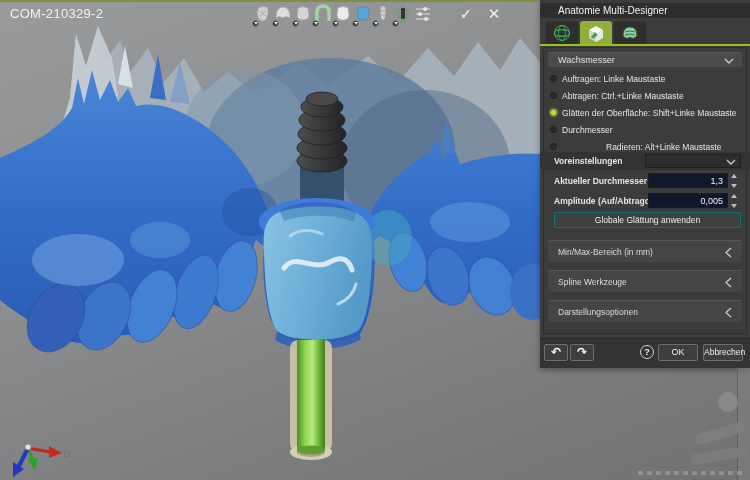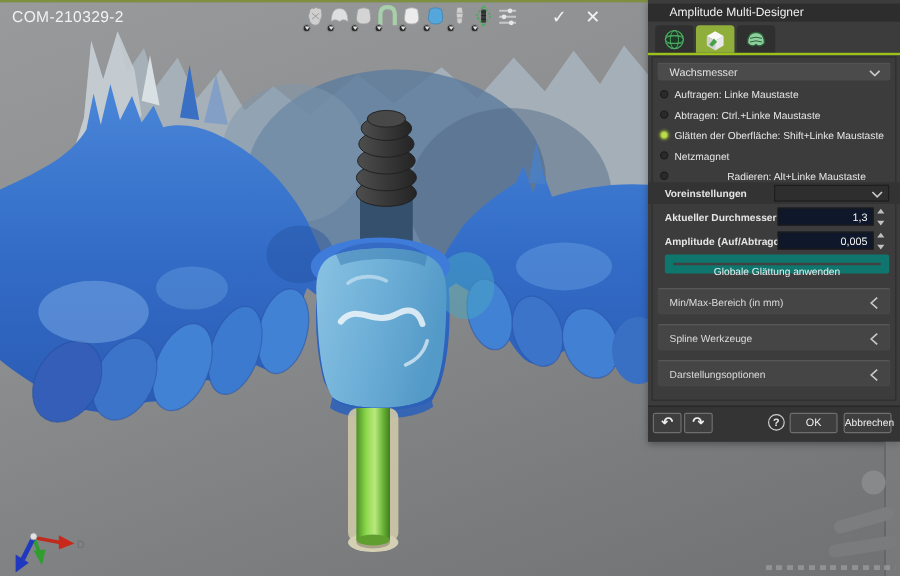--- a/index.html
+++ b/index.html
@@ -36,21 +36,21 @@
   .presets-row{position:absolute;left:0;right:0;top:152px;height:18px;background:#333333;}
   .inline-label{position:absolute;left:14px;top:4px;font-size:8.5px;color:#e6e6e6;white-space:nowrap;font-weight:bold;}
   .dropdown{position:absolute;left:105px;right:9px;top:2px;height:14px;background:#2e2e2e;border:1px solid #1e1e1e;cursor:pointer;}
   .dropdown .chev{position:absolute;right:4px;top:4px;}
   .field-row{position:absolute;left:0;right:0;height:18px;}
   .num-field{position:absolute;left:108px;top:1px;width:80px;height:15px;background:#0f172a;border:1px solid #1c1c1c;
              color:#f2f2f2;font-size:9px;text-align:right;padding:0 4px;}
   .spinner{position:absolute;left:191px;top:2px;width:8px;height:14px;display:flex;flex-direction:column;justify-content:space-between;cursor:pointer;}
   .sp-up{width:0;height:0;border-left:3px solid transparent;border-right:3px solid transparent;border-bottom:4px solid #c0c0c0;}
   .sp-dn{width:0;height:0;border-left:3px solid transparent;border-right:3px solid transparent;border-top:4px solid #c0c0c0;}
-  .apply-btn{position:absolute;left:14px;right:9px;top:212px;height:16px;background:#404040;border:7px solid #0f766e;
+  .apply-btn{position:absolute;left:14px;right:9px;top:212px;height:16px;background:#404040;border:1px solid #0f766e;
              border-radius:2px;color:#ededed;font-size:8.5px;text-align:center;line-height:14px;cursor:pointer;}
   .bar{position:absolute;left:8px;right:8px;height:22px;background:#454545;border-top:1px solid #585858;border-radius:2px;
        color:#dcdcdc;font-size:8.5px;line-height:22px;padding:0 10px;cursor:pointer;}
   .bar .chevL{position:absolute;right:10px;top:6px;}
   .panel-footer{position:absolute;left:0;right:0;top:338px;height:30px;background:#343434;border-top:1px solid #272727;}
   .pf-btn{position:absolute;top:5px;height:17px;background:#3e3e3e;border:1px solid #6e6e6e;border-radius:2px;
           color:#f0f0f0;text-align:center;cursor:pointer;}
   .undo{left:4px;width:24px;font-size:12px;line-height:15px;font-weight:bold;}
   .redo{left:30px;width:24px;font-size:12px;line-height:15px;font-weight:bold;}
   .help{position:absolute;left:100px;top:6px;width:14px;height:14px;border:1.4px solid #cfcfcf;border-radius:50%;
@@ -240,21 +240,21 @@
           <circle cx="12" cy="6" r="2" fill="#e6e6e6"></circle>
           <circle cx="7" cy="11" r="2" fill="#e6e6e6"></circle>
           <circle cx="13" cy="16" r="2" fill="#e6e6e6"></circle>
         </svg>
     </div>
   </div>
   <div class="vp-btn" style="left:456px;">✓</div>
   <div class="vp-btn" style="left:484px;">✕</div>
 
   <div class="panel">
-    <div class="panel-header">Amplitude Multi-Designer</div>
+    <div class="panel-header">Anatomie Multi-Designer</div>
 
     <div class="tabs">
       <div class="tab">
         <svg width="20" height="20">
             <circle cx="10" cy="10" r="7.5" fill="#1d3a26" stroke="#45a85c" stroke-width="1"></circle>
             <ellipse cx="10" cy="10" rx="7.5" ry="3.4" fill="none" stroke="#57b86b" stroke-width="0.7"></ellipse>
             <ellipse cx="10" cy="10" rx="3.4" ry="7.5" fill="none" stroke="#57b86b" stroke-width="0.7"></ellipse>
             <path d="M2.8,7 L17.2,7 M2.8,13 L17.2,13" stroke="#57b86b" stroke-width="0.6"></path>
           </svg>
       </div>
@@ -290,21 +290,21 @@
     <div class="opt-row" style="top:88px;">
       <div class="radio"></div>
       <span class="opt-label">Abtragen: Ctrl.+Linke Maustaste</span>
     </div>
     <div class="opt-row selected" style="top:105px;">
       <div class="radio"></div>
       <span class="opt-label">Glätten der Oberfläche: Shift+Linke Maustaste</span>
     </div>
     <div class="opt-row" style="top:122px;">
       <div class="radio"></div>
-      <span class="opt-label">Netzmagnet</span>
+      <span class="opt-label">Durchmesser</span>
     </div>
     <div class="opt-row" style="top:139px;gap:44px;">
       <div class="radio"></div>
       <span class="opt-label">Radieren: Alt+Linke Maustaste</span>
     </div>
 
     <div class="presets-row">
       <span class="inline-label" style="top:4px;">Voreinstellungen</span>
       <div class="dropdown">
         <span style="font-size:8.5px;color:#e6e6e6;padding-left:4px;"></span>

